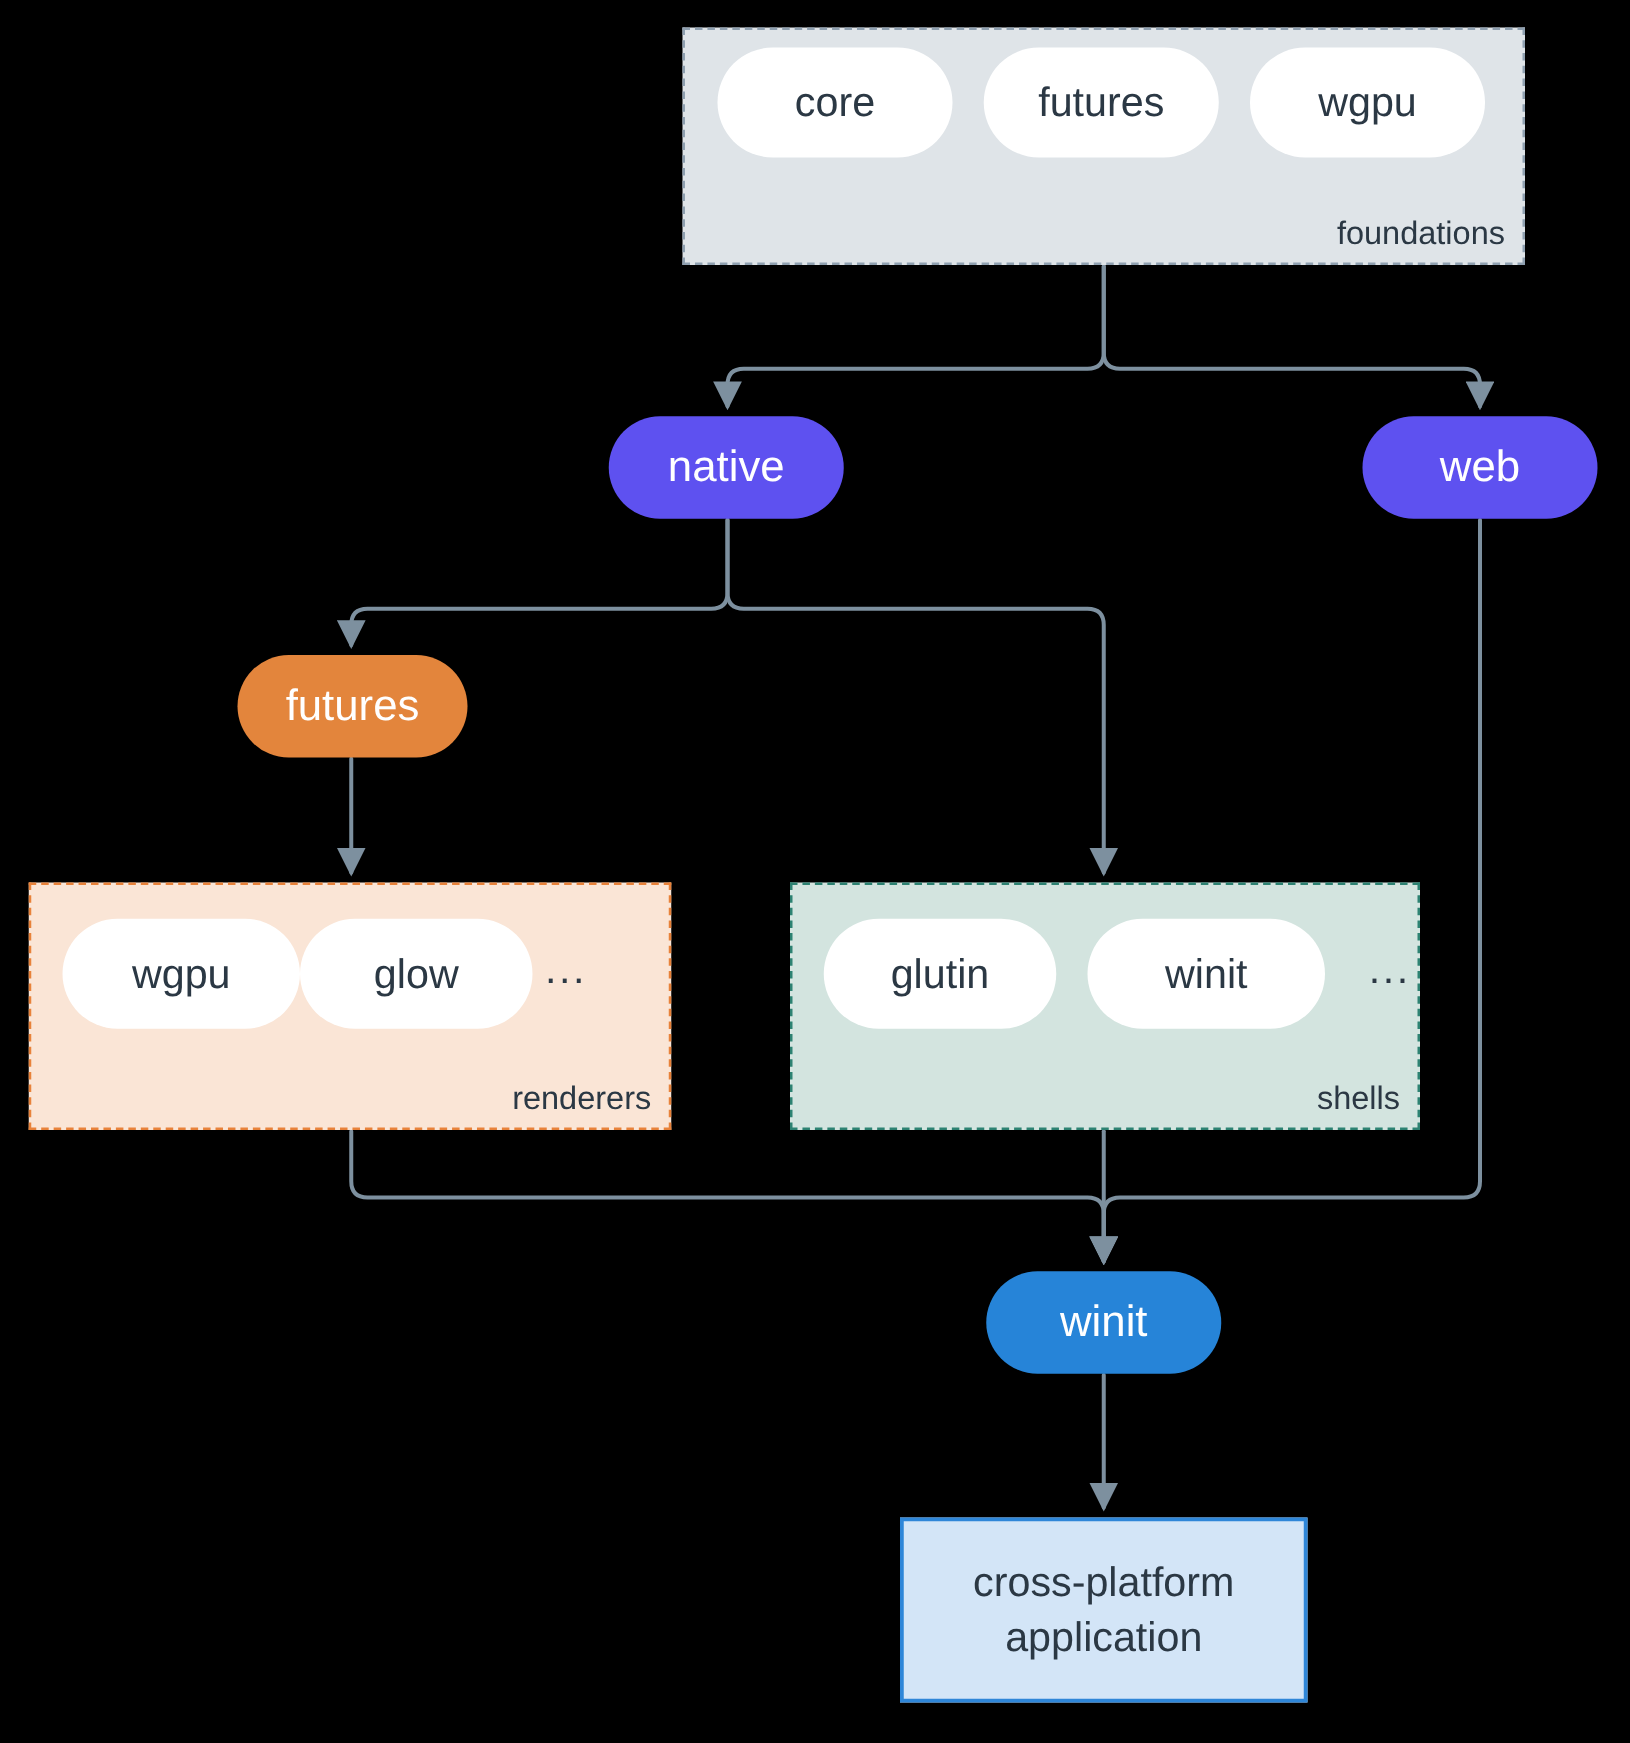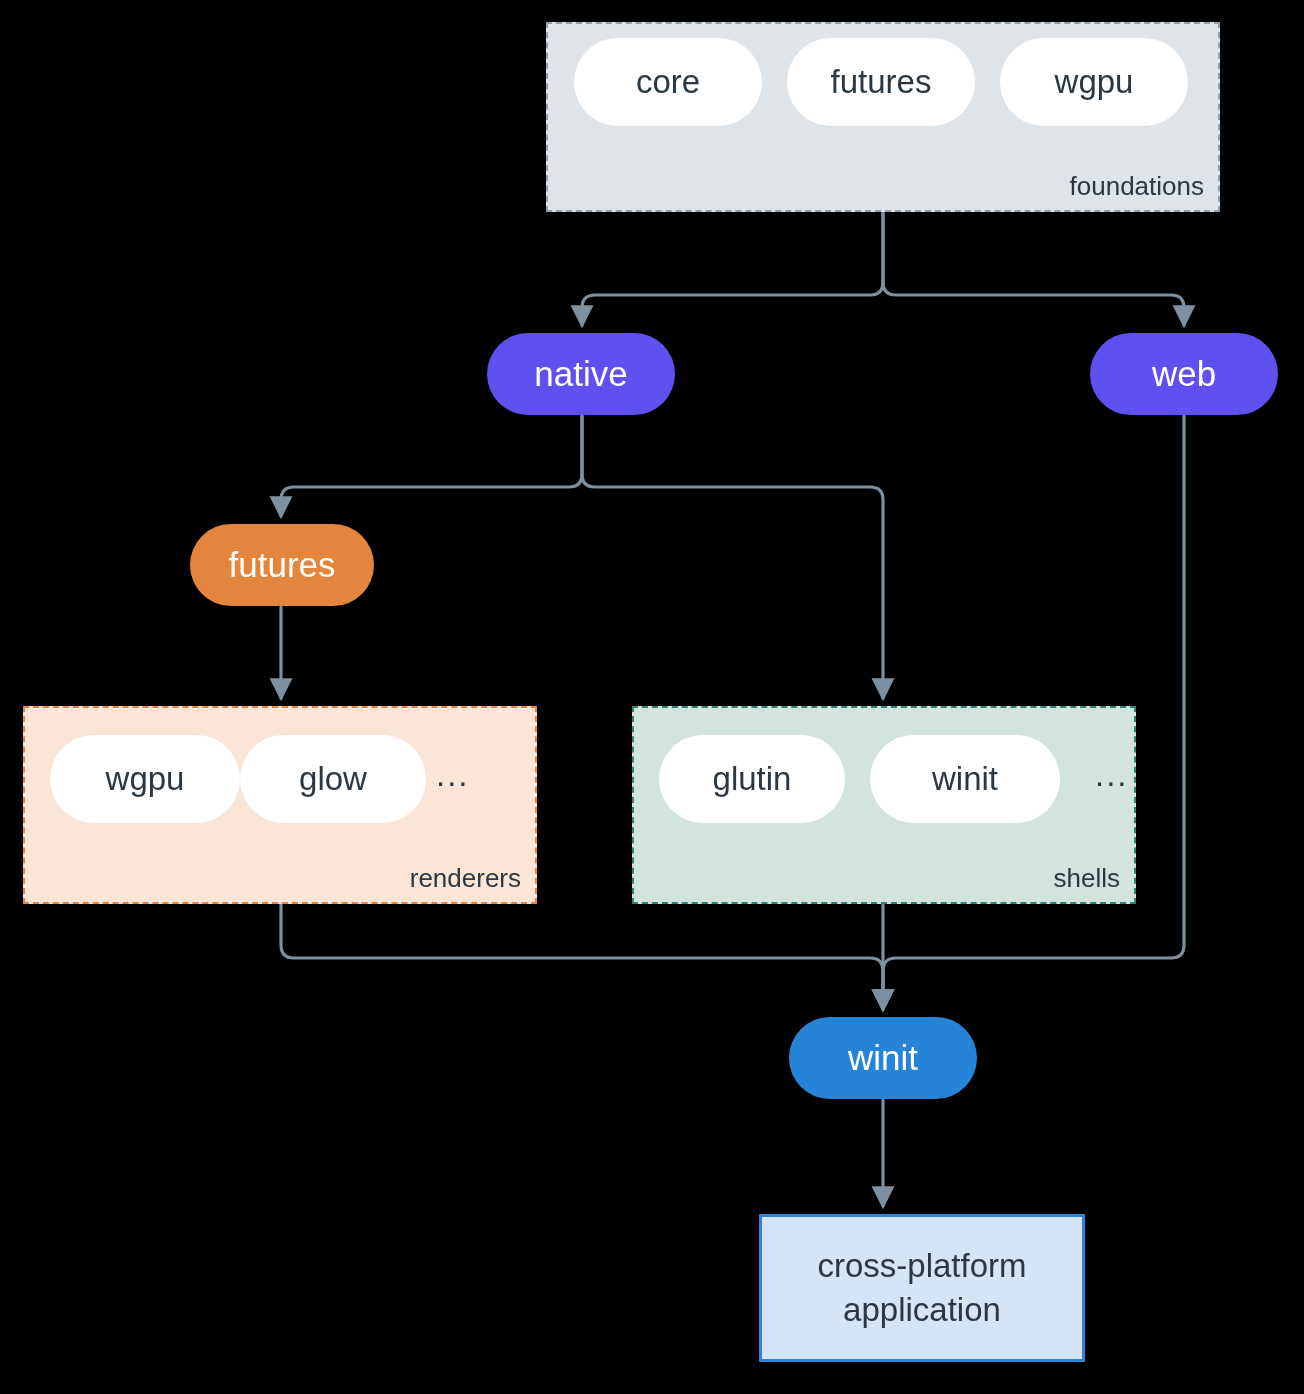--- a/index.html
+++ b/index.html
@@ -130,21 +130,21 @@
     top: 1017px;
     width: 188px;
     height: 82px;
     background: #2684d8;
   }
 
   
   #node-application {
     position: absolute;
     box-sizing: border-box;
-    left: 759px;
+    left: 720px;
     top: 1214px;
     width: 326px;
     height: 148px;
     background: #d3e5f7;
     border: 3px solid #2e86d8;
     display: flex;
     flex-direction: column;
     align-items: center;
     justify-content: center;
     font-size: 33px;

